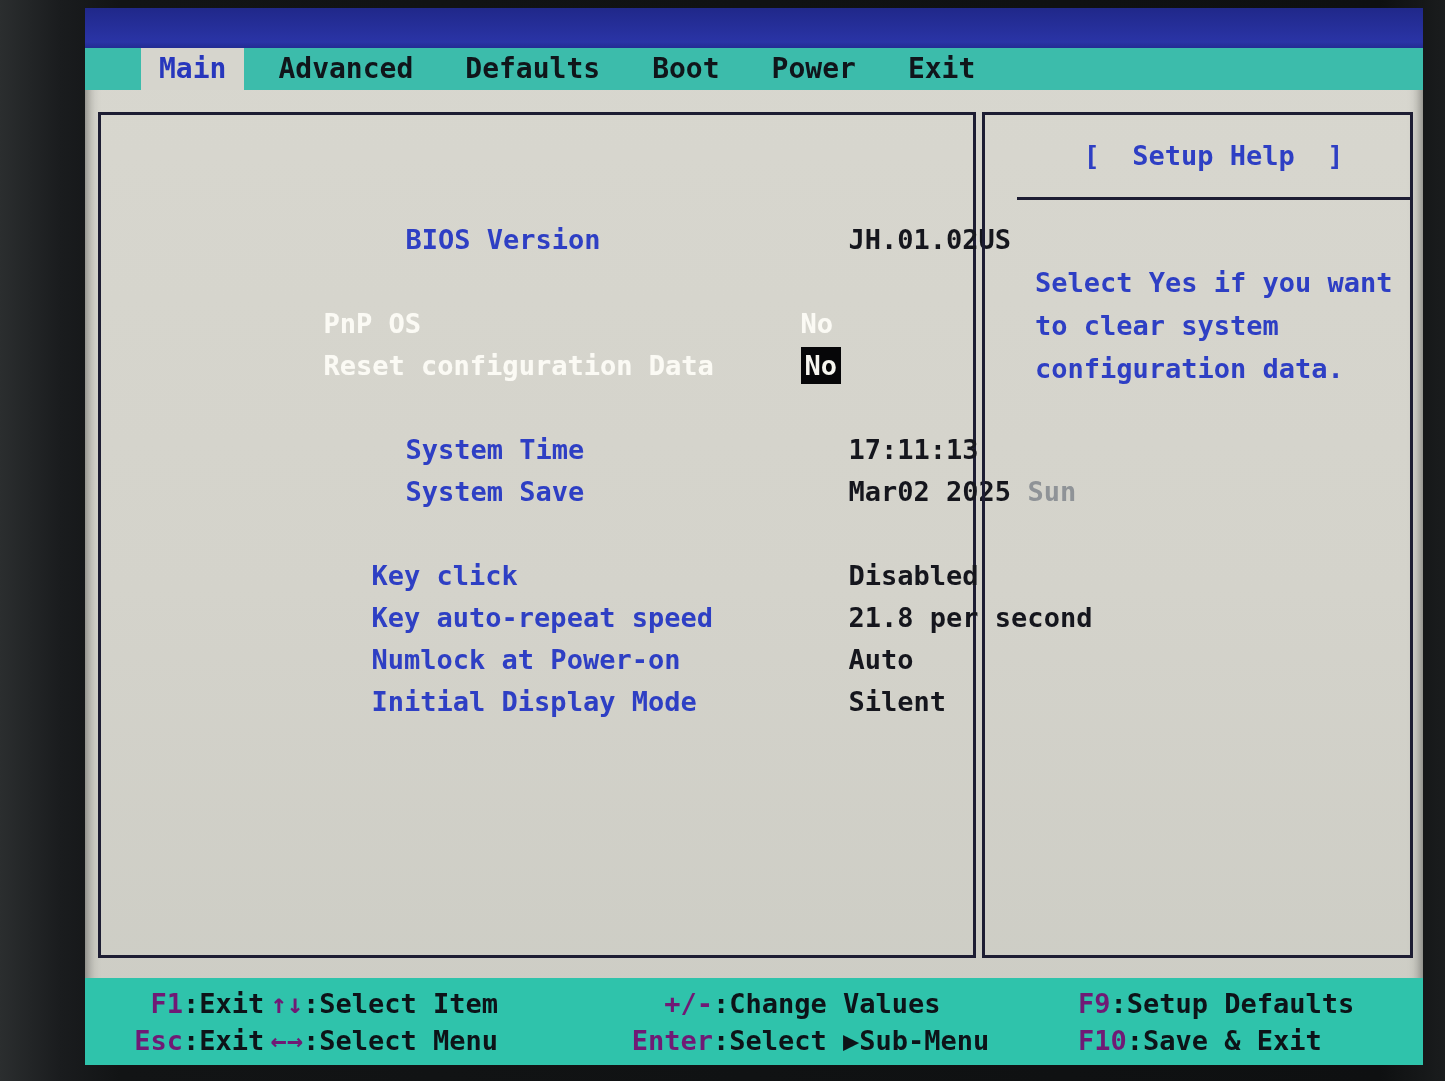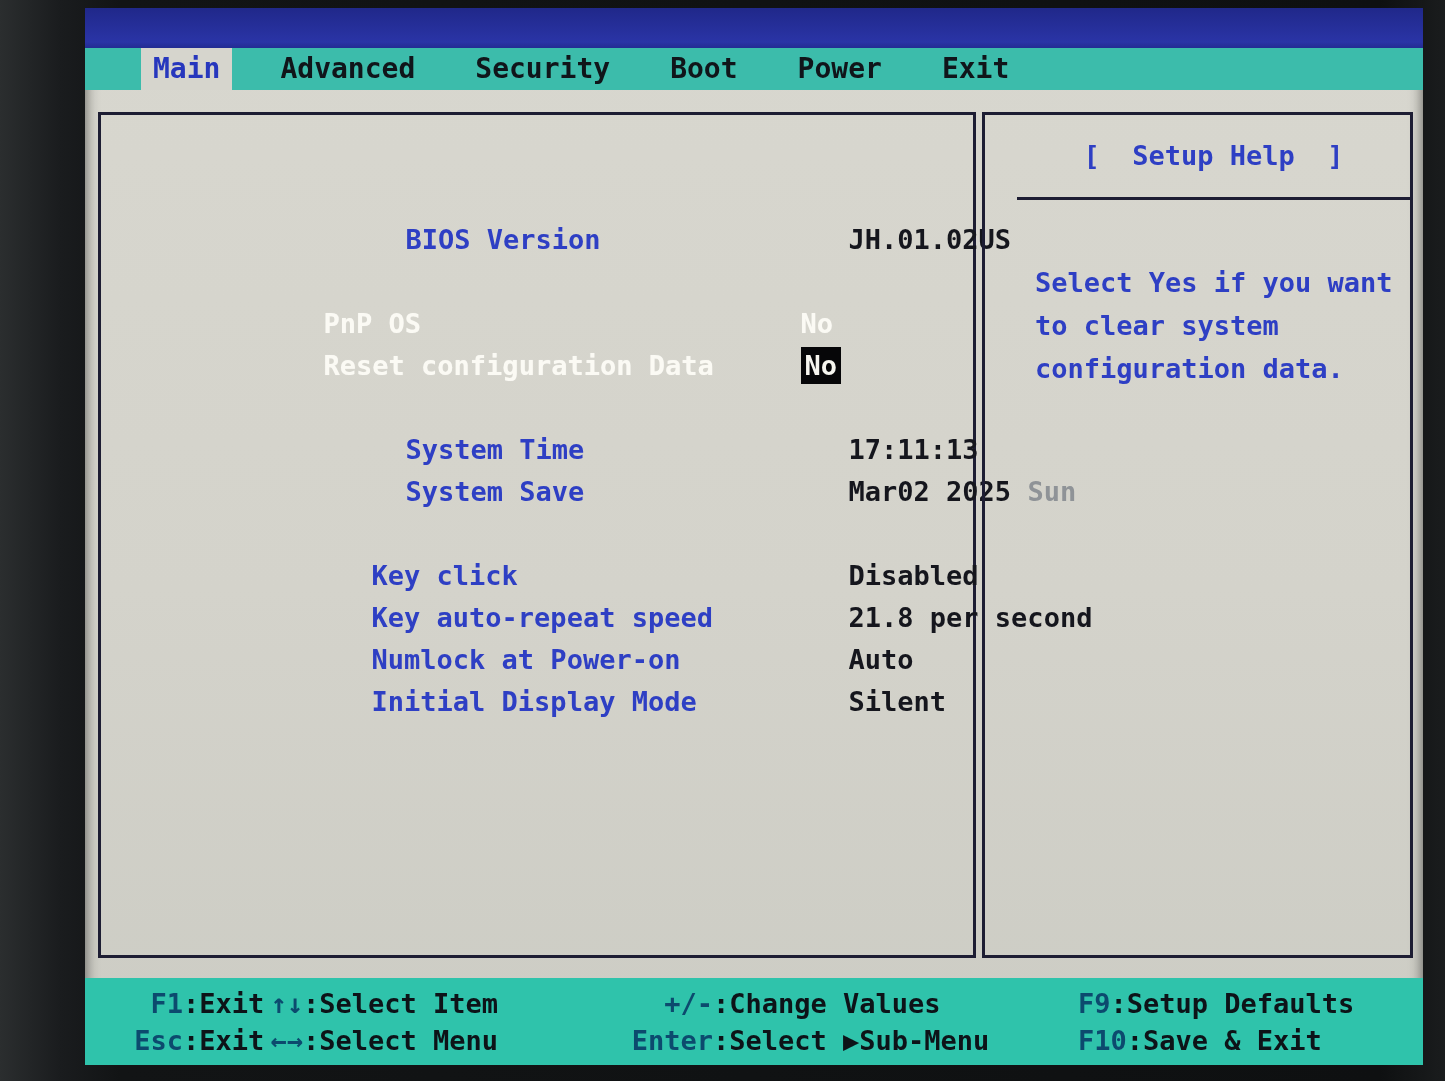--- a/index.html
+++ b/index.html
@@ -24,21 +24,21 @@
     font-size:26px;letter-spacing:1px;white-space:pre;
   }
   .menubar{
     height:42px;flex:0 0 42px;
     background:#3cbcab;
     display:flex;align-items:stretch;
     padding-left:56px;
     font-size:28px;color:#10151a;
   }
   .menu-item{
-    line-height:42px;padding:0 12px;margin-right:36px;white-space:pre;cursor:default;
+    line-height:42px;padding:0 18px;margin-right:16px;white-space:pre;cursor:default;
   }
   .menu-item.active{
     background:#d6d5cd;color:#2737bd;
   }
   .gap1{height:22px;flex:0 0 22px;}
   .content{
     flex:1 1 auto;display:flex;align-items:stretch;
     padding:0 10px 0 13px;min-height:0;
   }
   .main-panel{
@@ -74,41 +74,41 @@
   .help-body{padding:24px 16px 0 18px;line-height:43px;margin-top:37px;}
   .help-line{white-space:pre;}
   .gap2{height:20px;flex:0 0 20px;}
   .statusbar{
     flex:0 0 87px;height:87px;position:relative;
     background:#2fc3ab;
     font-size:27px;color:#0d1318;
   }
   .sb-col{position:absolute;top:7px;}
   .sb-row{height:37px;line-height:37px;white-space:pre;}
-  .sb-key{display:inline-block;text-align:right;color:#0c4a6e;white-space:pre;}
+  .sb-key{display:inline-block;text-align:right;color:#701a75;white-space:pre;}
   .sb-col.c1{left:30px;}  .sb-col.c1 .sb-key{width:68px;}
   .sb-col.c2{left:140px;} .sb-col.c2 .sb-key{width:78px;}
   .sb-col.c3{left:540px;} .sb-col.c3 .sb-key{width:88px;}
   .sb-col.c4{left:985px;} .sb-col.c4 .sb-key{width:auto;margin-left:8px;}
   .sb-desc{color:#0d1318;white-space:pre;}
 </style>
 </head>
 <body>
 
 <div class="monitor">
   <div class="screen">
 
     <div class="titlebar">
       <span>AMIBIOS EASY SETUP UTILITY - VERSION 2.01a</span>
     </div>
 
     <div class="menubar">
       <div class="menu-item active">Main</div>
       <div class="menu-item">Advanced</div>
-      <div class="menu-item">Security</div>
+      <div class="menu-item">Defaults</div>
       <div class="menu-item">Boot</div>
       <div class="menu-item">Power</div>
       <div class="menu-item">Exit</div>
     </div>
 
     <div class="gap1"></div>
 
     <div class="content">
 
       <div class="main-panel">

